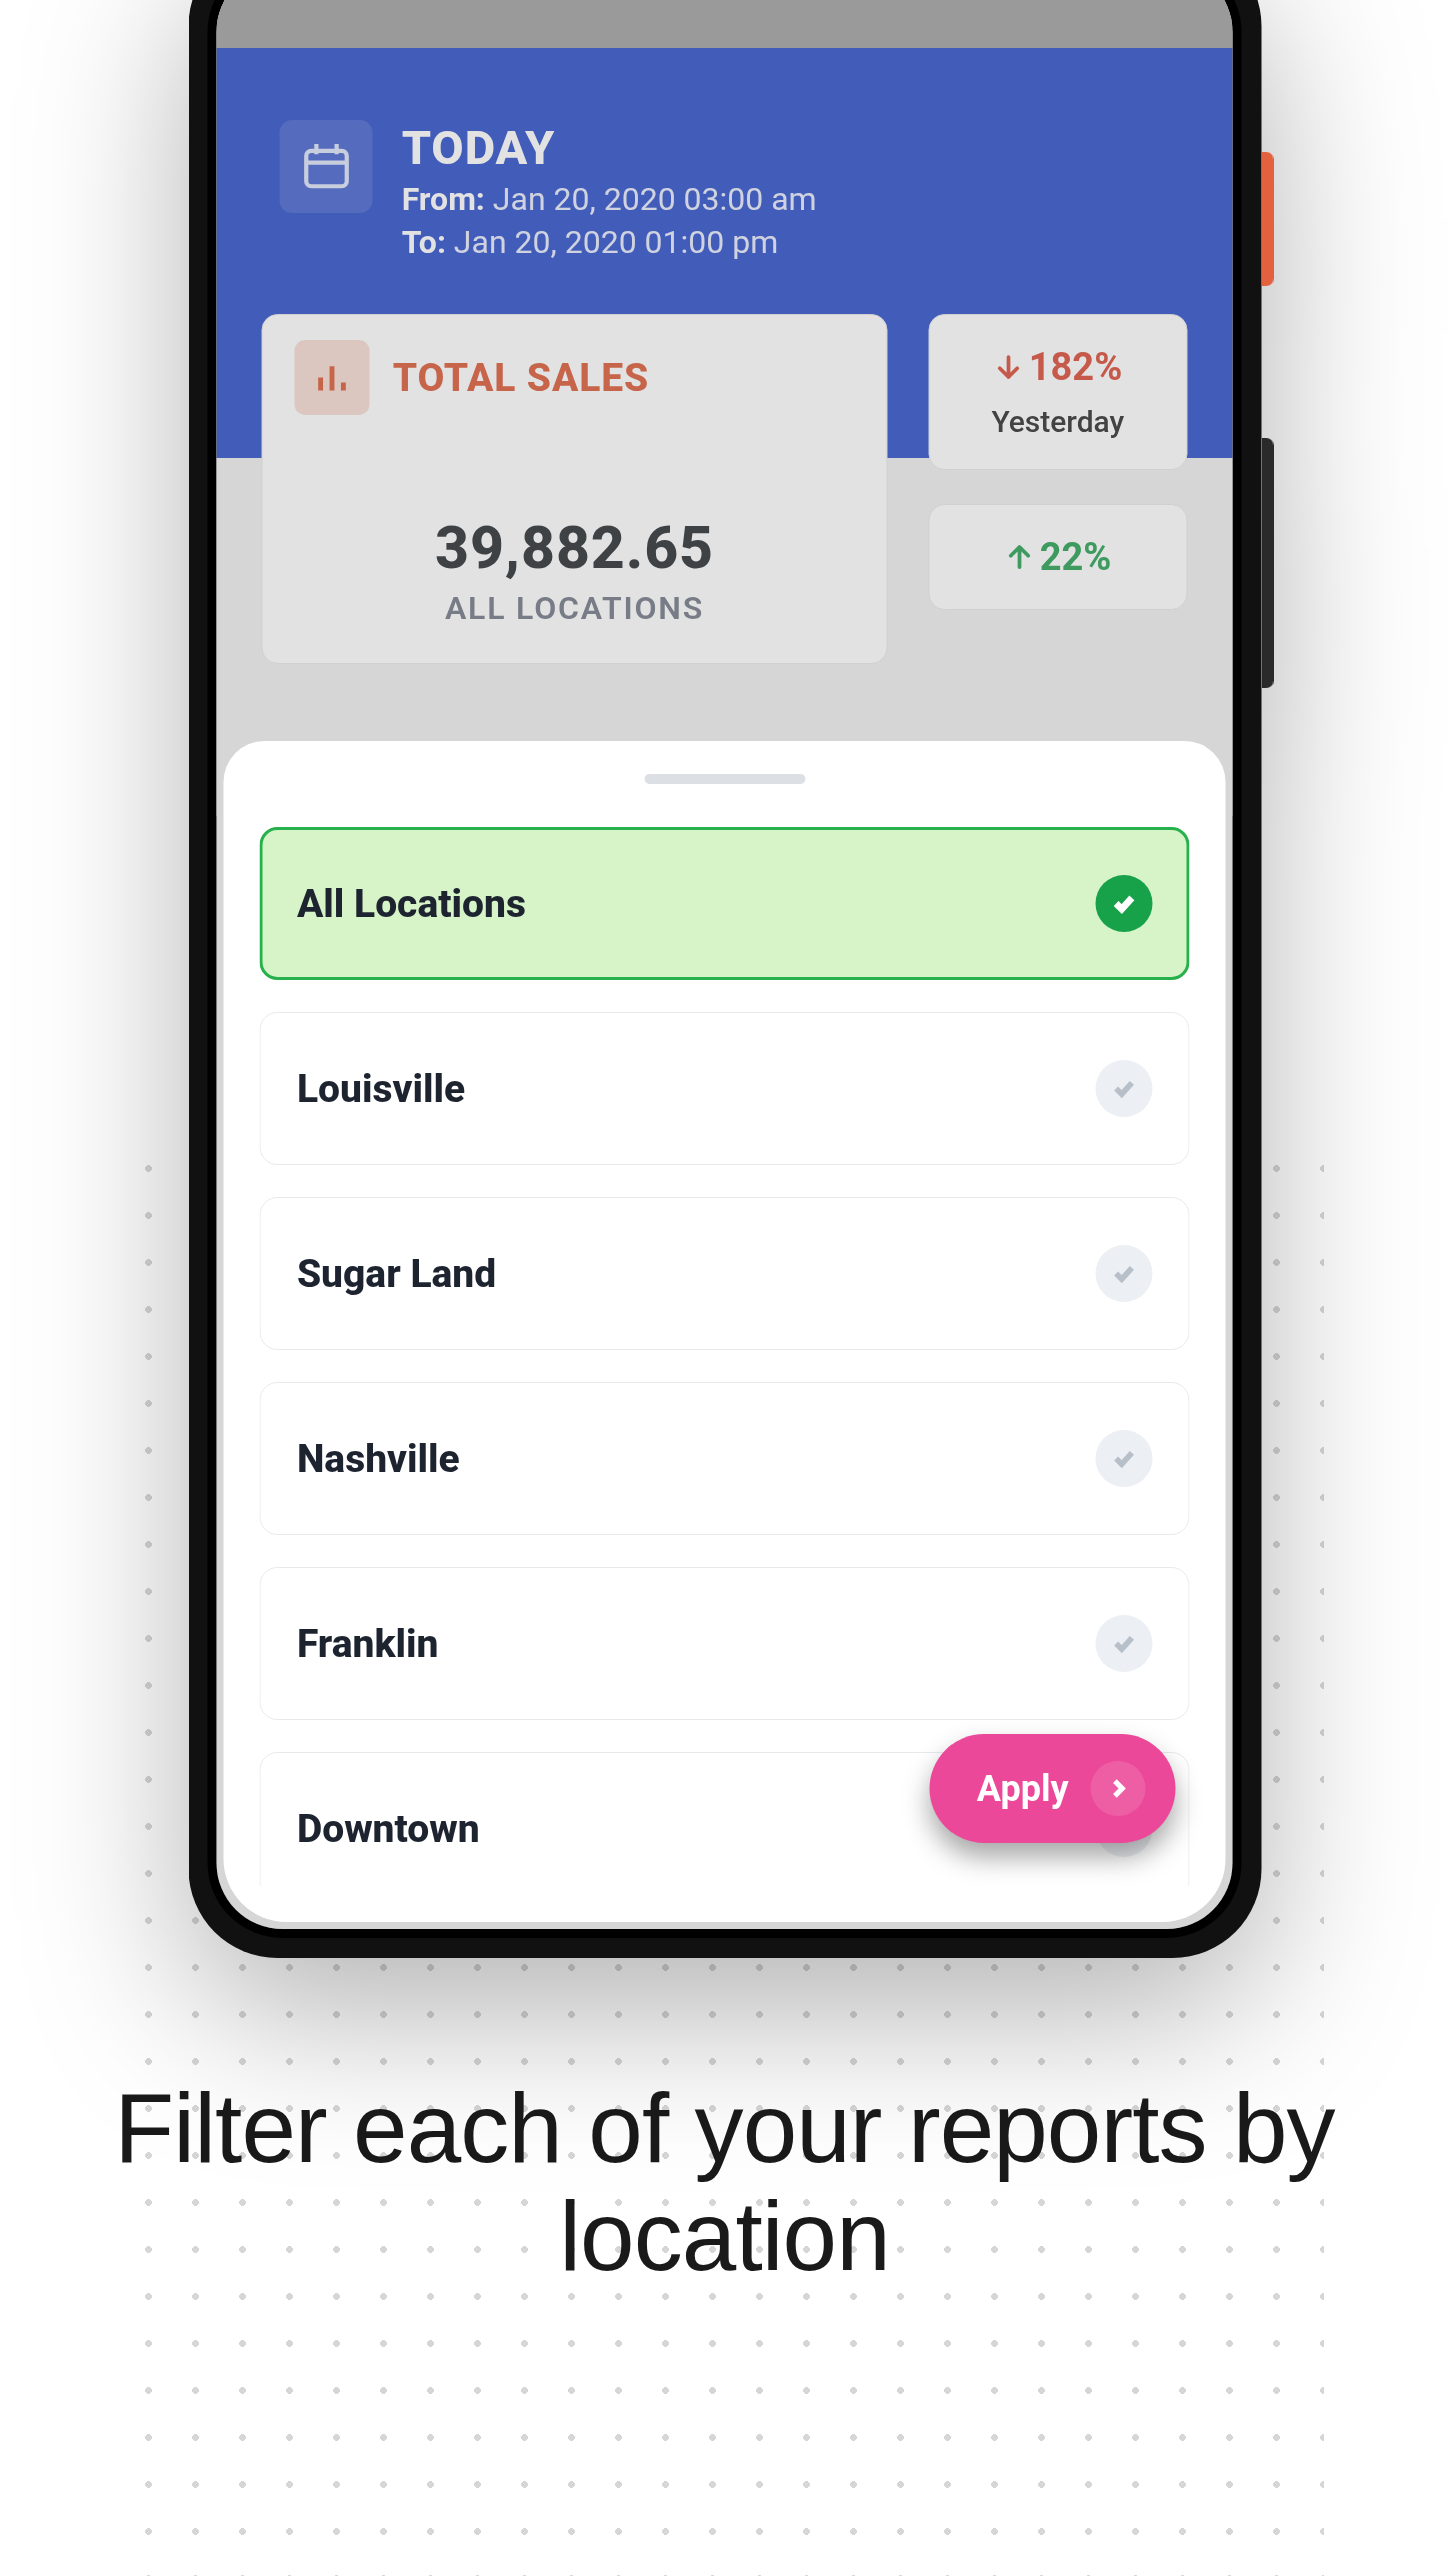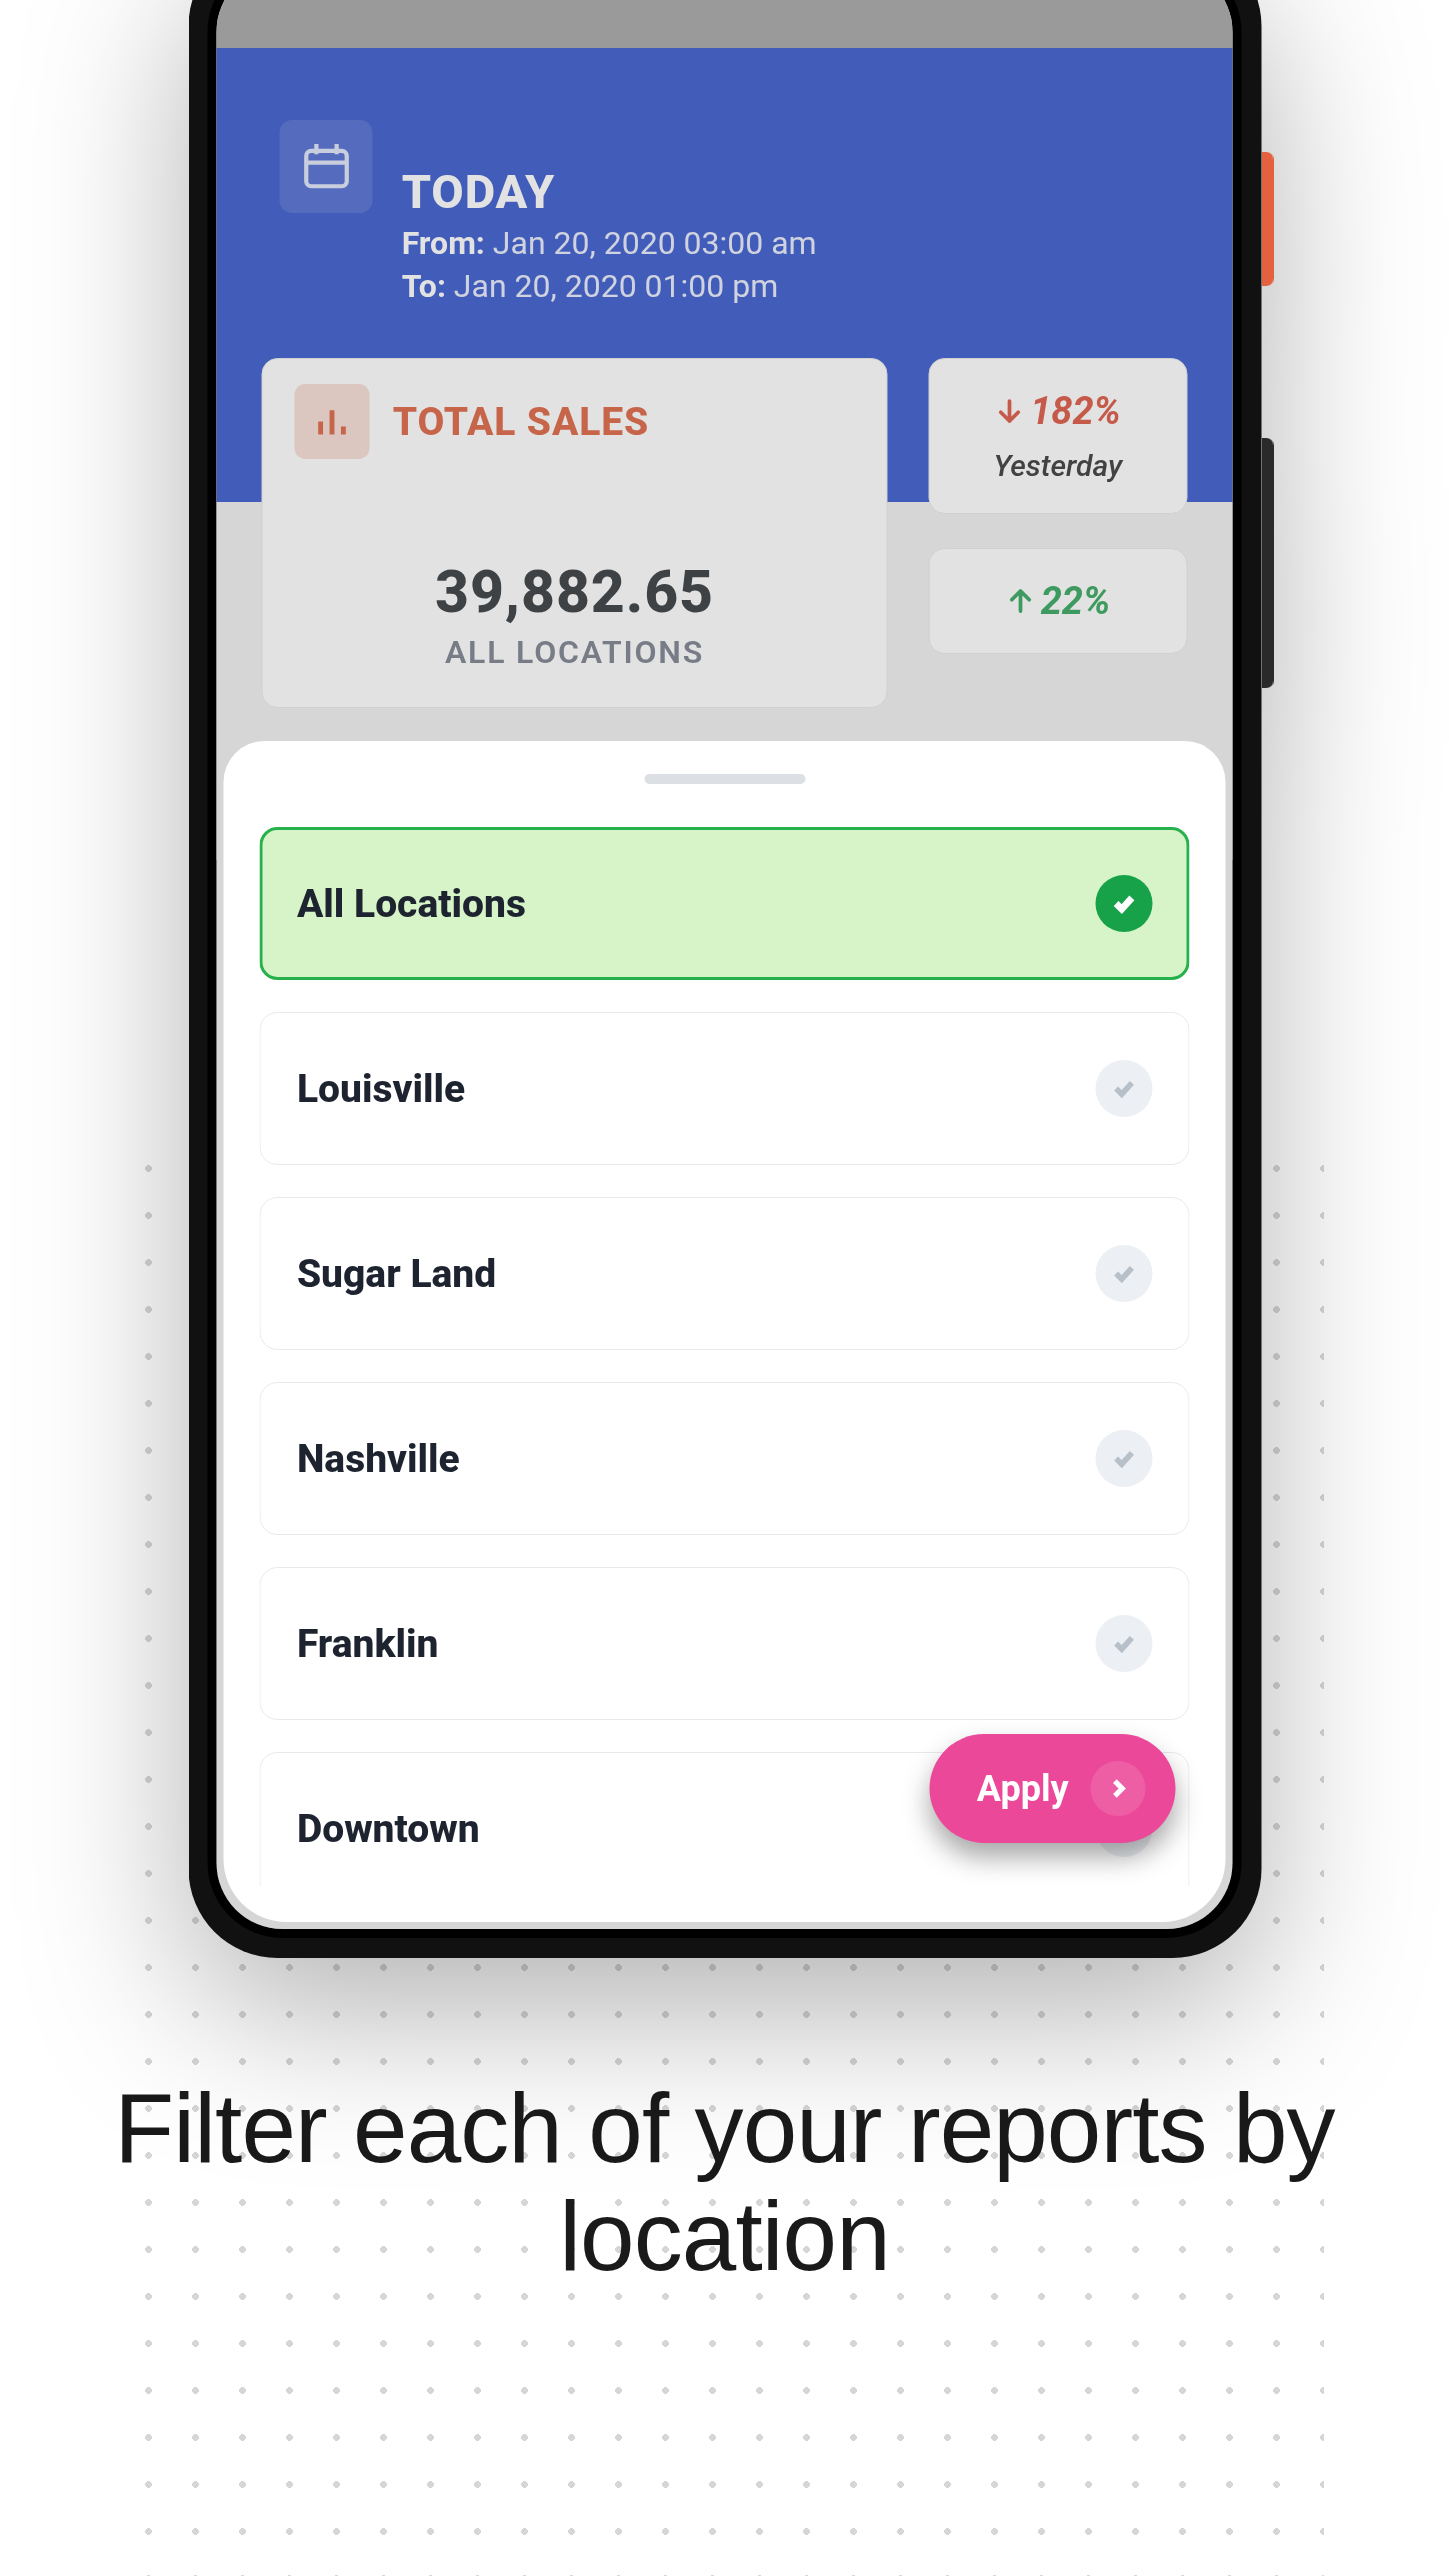--- a/index.html
+++ b/index.html
@@ -110,21 +110,20 @@
     width: 54px; height: 54px;
     stroke: #dbe3f8;
     fill: none;
     stroke-width: 5;
   }
   .date-text .today {
     font-size: 47px;
     font-weight: 800;
     color: #ffffff;
     letter-spacing: 0.9px;
-    margin-top: 44px;
   }
   .date-text .line {
     font-size: 32px;
     color: #e6ebfb;
     font-weight: 400;
     margin-top: 5.4px;
   }
   .date-text .line b {
     font-weight: 700;
     color: #ffffff;
@@ -201,21 +200,20 @@
     display: flex;
     flex-direction: column;
     gap: 34px;
   }
   .stat-card {
     background: #ffffff;
     border-radius: 16px;
     border: 0.9px solid #e6e6e6;
     padding: 30px 36px;
     text-align: center;
-    font-style: italic;
   }
   .stat-val {
     font-size: 38px;
     font-weight: 700;
     display: flex;
     align-items: center;
     justify-content: center;
     gap: 5.4px;
   }
   .stat-val.red { color: #d9432d; }

